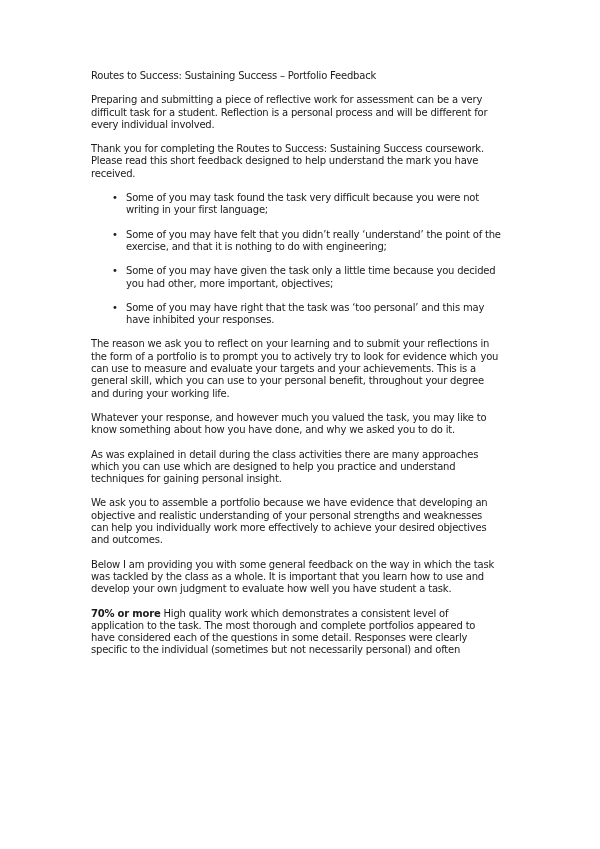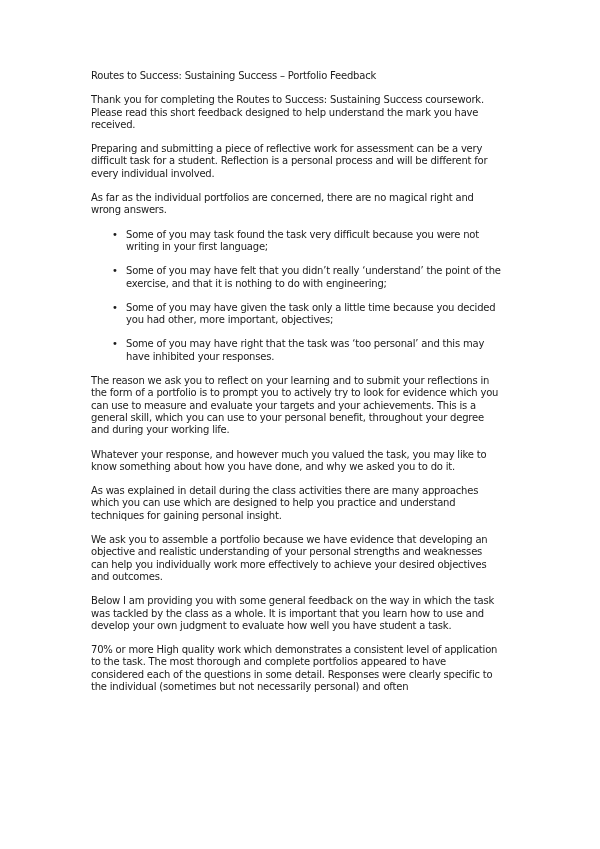--- a/index.html
+++ b/index.html
@@ -39,35 +39,34 @@
     position: relative;
     padding-left: 35px;
     margin: 0 0 12px 0;
   }
   ul.bullet-list li .bullet-marker {
     position: absolute;
     left: 21px;
     top: 0;
   }
   .bold-lead {
-    font-weight: 400;
+    font-weight: 700;
   }
 </style>
 </head>
 <body>
 
 <div class="page">
 
   <h1 class="doc-title">Routes to Success: Sustaining Success – Portfolio Feedback</h1>
 
+  <p class="para">Preparing and submitting a piece of reflective work for assessment can be a very difficult task for a student. Reflection is a personal process and will be different for every individual involved.</p>
+
   <p class="para">Thank you for completing the Routes to Success: Sustaining Success coursework. Please read this short feedback designed to help understand the mark you have received.</p>
 
-  <p class="para">Preparing and submitting a piece of reflective work for assessment can be a very difficult task for a student. Reflection is a personal process and will be different for every individual involved.</p>
-
-  <p class="para">As far as the individual portfolios are concerned, there are no magical right and wrong answers.</p>
 
   <ul class="bullet-list">
     <li>
       <span class="bullet-marker">•</span>
       <span>Some of you may task found the task very difficult because you were not writing in your first language;</span>
     </li>
     <li>
       <span class="bullet-marker">•</span>
       <span>Some of you may have felt that you didn’t really ‘understand’ the point of the exercise, and that it is nothing to do with engineering;</span>
     </li>

